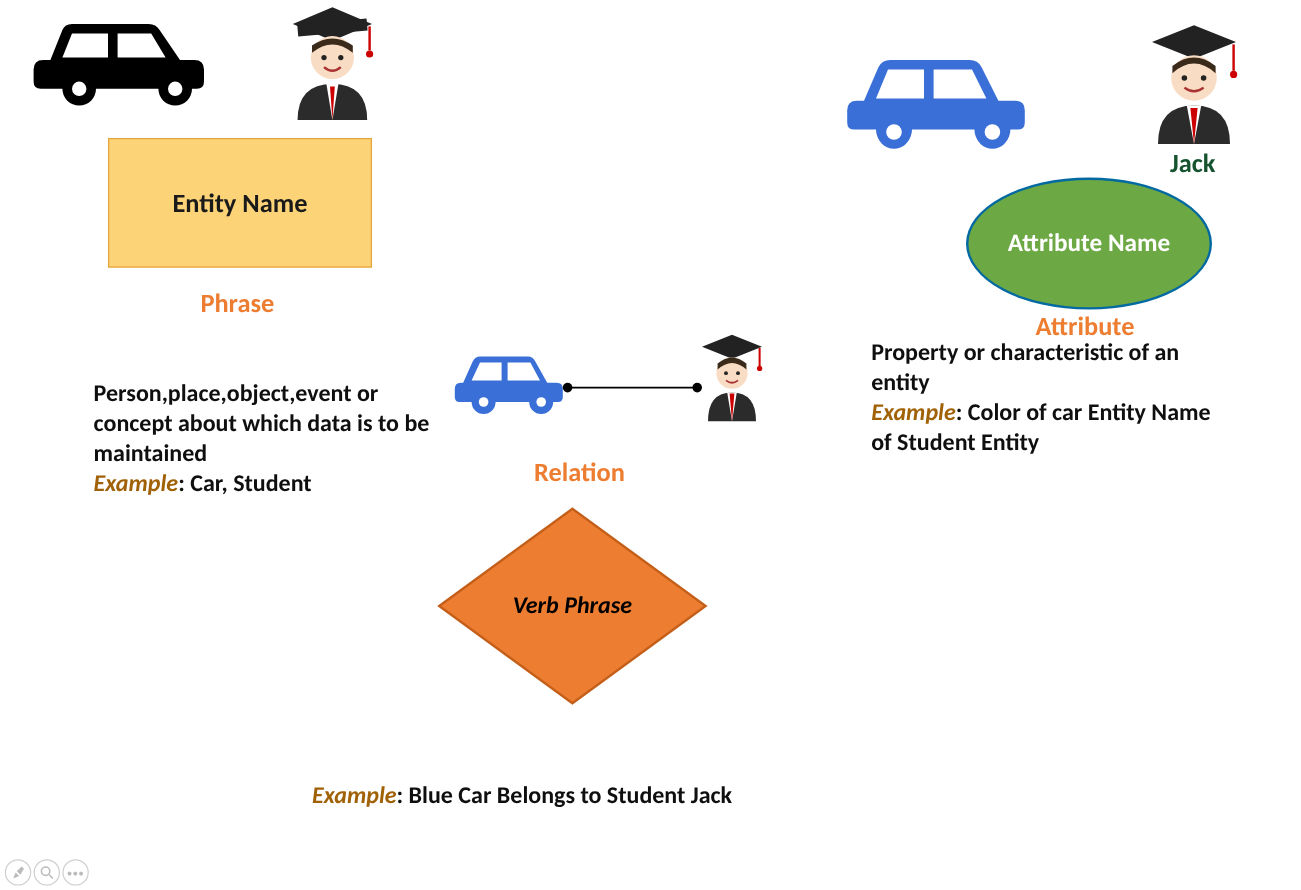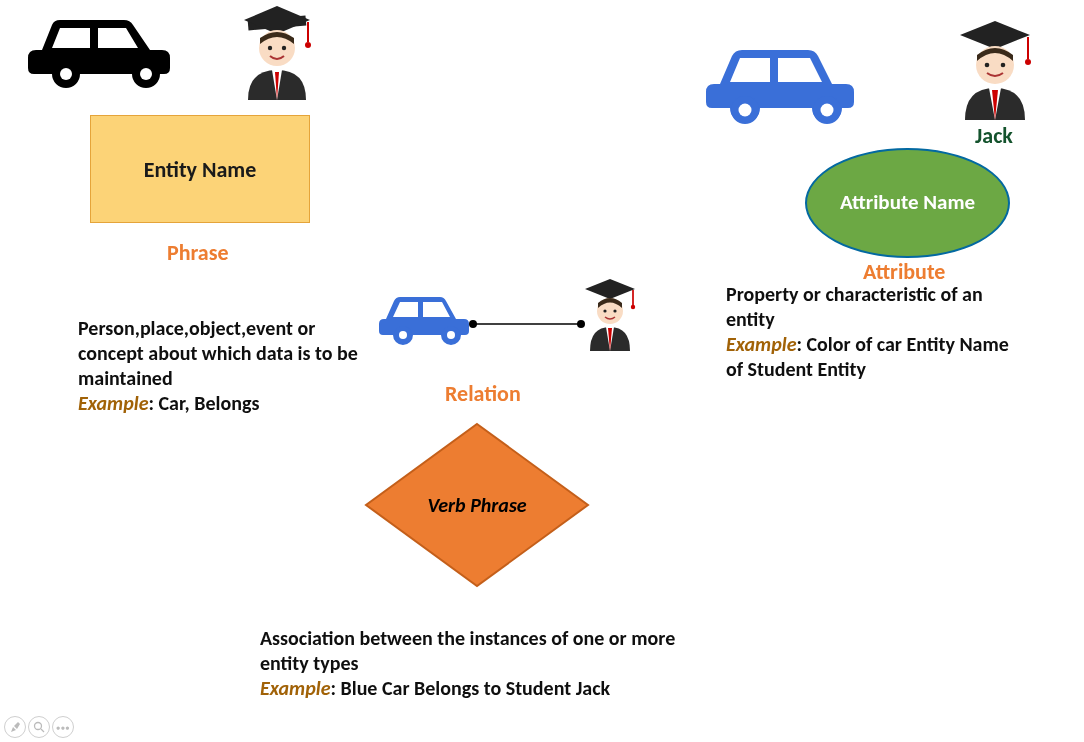--- a/index.html
+++ b/index.html
@@ -132,21 +132,21 @@
 </div>
 
 <div class="abs entity-box" style="left:90px; top:115px;">
   <span>Entity Name</span>
 </div>
 
 <div class="abs section-title" style="left:167px; top:239px;">Phrase</div>
 
 <div class="abs desc" style="left:78px; top:268px; width:290px;margin-top:48px;">
   <span>Person,place,object,event or concept about which data is to be maintained</span><br>
-  <span class="eg-label">Example</span><span>: Car, Belongs</span>
+  <span class="eg-label">Example</span><span>: Car, Student</span>
 </div>
 
 <div class="abs" style="left:690px; top:32px;">
   <svg width="180" height="100" viewBox="0 0 180 100">
     <path fill="#3a6fd8" d="M30 52 L42 24 Q45 18 52 18 L118 18 Q125 18 128 24 L142 52 L156 52 Q164 52 164 60 L164 70 Q164 76 158 76 L152 76 A15 15 0 0 1 122 76 L70 76 A15 15 0 0 1 40 76 L22 76 Q16 76 16 70 L16 60 Q16 52 24 52 Z"></path>
     <path fill="#fff" d="M50 26 L40 50 L80 50 L80 26 Z M88 26 L88 50 L132 50 L120 26 Z"></path>
     <circle cx="55" cy="78" r="14" fill="#3a6fd8"></circle>
     <circle cx="55" cy="78" r="6.5" fill="#fff"></circle>
     <circle cx="137" cy="78" r="14" fill="#3a6fd8"></circle>
     <circle cx="137" cy="78" r="6.5" fill="#fff"></circle>
@@ -220,21 +220,21 @@
 <div class="abs section-title" style="left:445px; top:380px;">Relation</div>
 
 <div class="abs diamond-wrap" style="left:362px; top:420px;font-style:italic;">
   <svg width="230" height="170" viewBox="0 0 230 170" style="position:absolute; inset:0;">
     <polygon points="115,4 226,85 115,166 4,85" fill="#ed7d31" stroke="#c45f1a" stroke-width="2"></polygon>
   </svg>
   <span class="diamond-text">Verb Phrase</span>
 </div>
 
 <div class="abs desc" style="left:260px; top:626px; width:460px;">
-  <span>Association between the instances of one or more entity types</span><br>
+  <br>
   <span class="eg-label">Example</span><span>: Blue Car Belongs to Student Jack</span>
 </div>
 
 <div class="abs toolbar">
   <div class="tool-btn">
     <svg width="11" height="11" viewBox="0 0 11 11">
         <path d="M1 10 L3 5 L6 8 Z M4 4 L7 7 L10 2 L8 0 Z" fill="#bbb"></path>
       </svg>
   </div>
   <div class="tool-btn">

